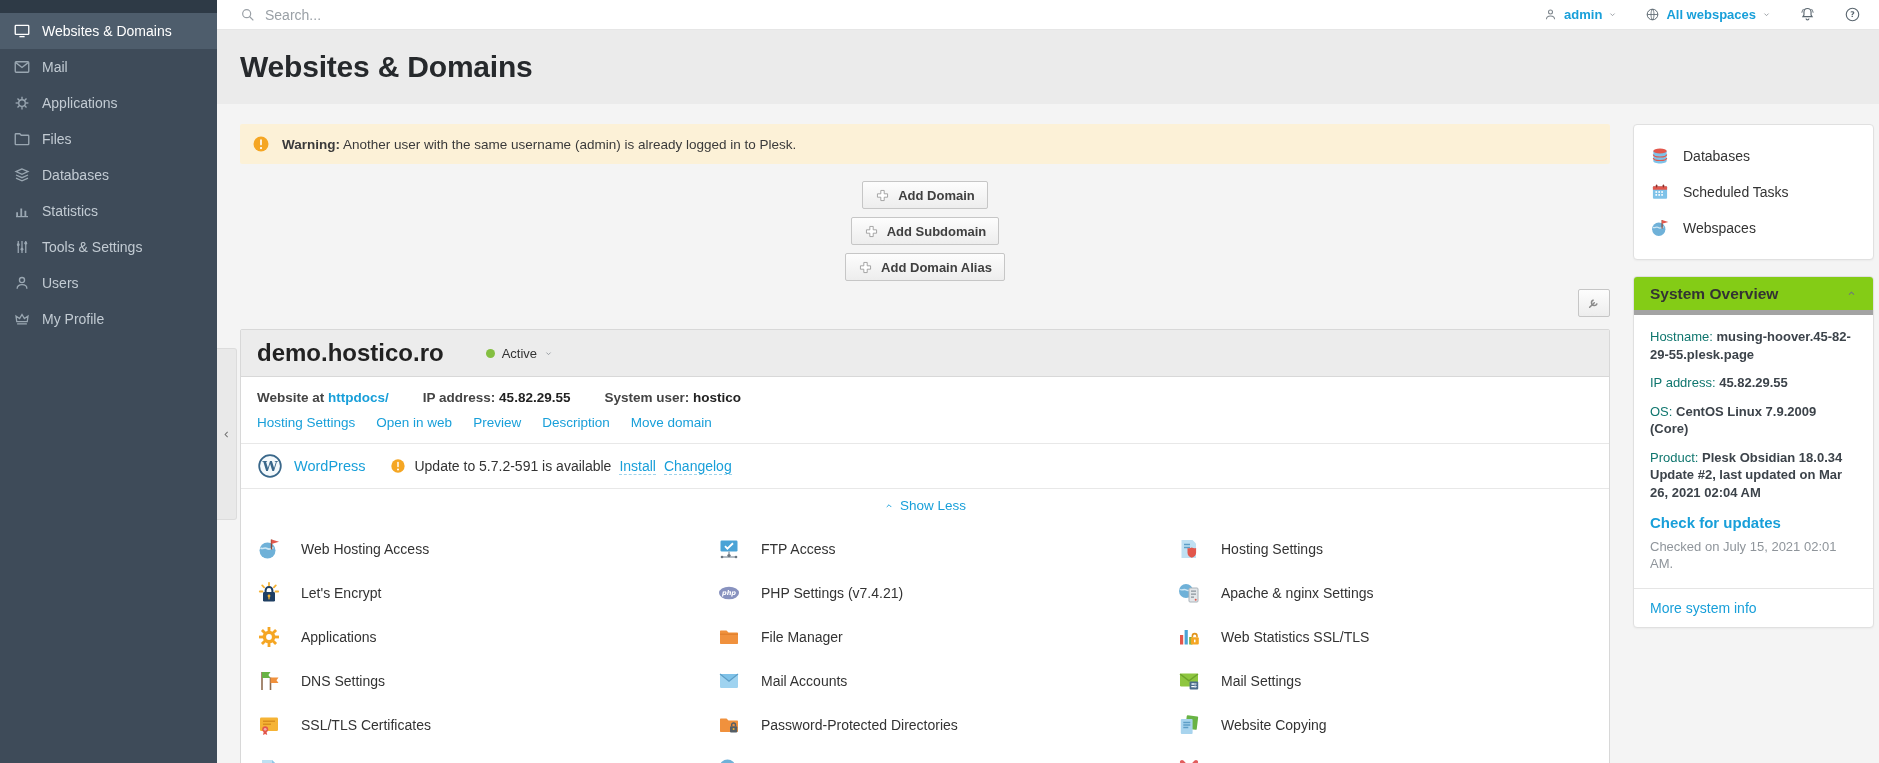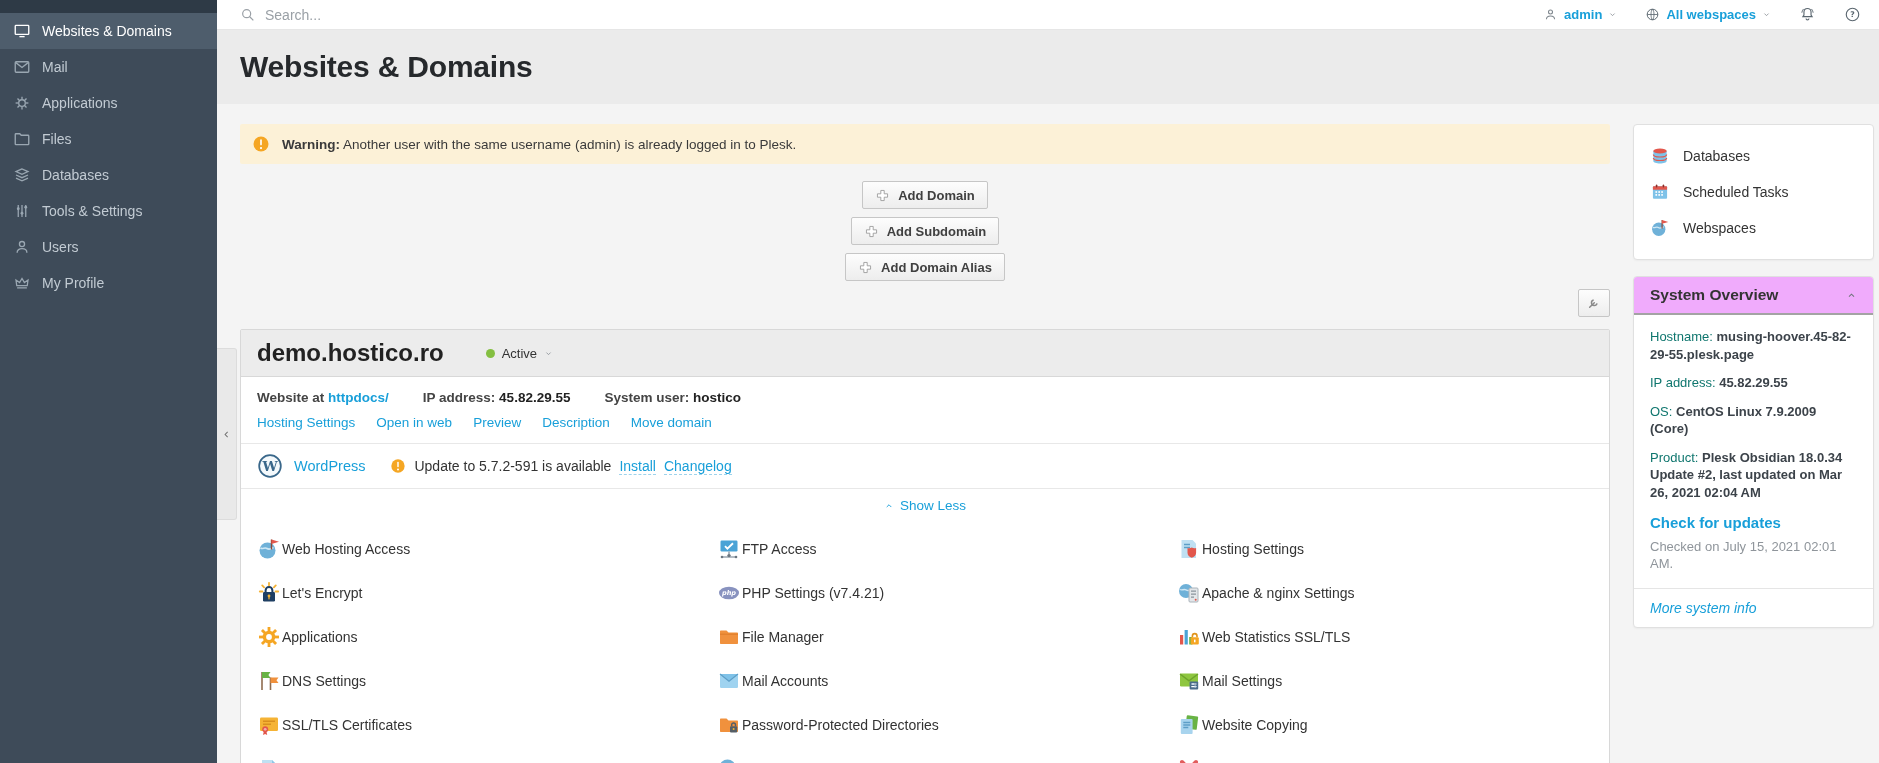--- a/index.html
+++ b/index.html
@@ -65,41 +65,41 @@
   .wp-row { padding:9px 16px; display:flex; align-items:center; gap:11px; font-size:14px; color:#333; }
   .wp-row .wp-name { font-size:14.5px; }
   .wp-row .upd { margin-left:14px; display:flex; align-items:center; gap:8px; }
   .dashed { border-bottom:1px dashed #9ed3ec; }
   .showless { text-align:center; padding:9px 0 5px; }
   .showless a { display:inline-flex; align-items:center; gap:6px; font-size:13.5px; }
 
   .features { display:flex; padding:8px 16px 18px; }
   .fcol { display:flex; flex-direction:column; width:460px; }
   .fcol:last-child { width:auto; flex:1; }
-  .frow { height:44px; display:flex; align-items:center; gap:1px; font-size:14px; color:#333; cursor:pointer; }
+  .frow { height:44px; display:flex; align-items:center; gap:20px; font-size:14px; color:#333; cursor:pointer; }
 
   
   .rightcol { width:241px; margin-left:23px; }
   .qcard { background:#fff; border:1px solid #e0e0e0; border-radius:4px; padding:13px 16px;
            margin-bottom:16px; box-shadow:0 1px 2px rgba(0,0,0,.04); }
   .qrow { height:36px; display:flex; align-items:center; gap:13px; font-size:14px; color:#333; cursor:pointer; }
 
   .sys-card { background:#fff; border:1px solid #e0e0e0; border-radius:4px; overflow:hidden; box-shadow:0 1px 2px rgba(0,0,0,.04); }
-  .sys-head { height:38px; background:#f0abfc; border-bottom:2px solid #a3a3a3; display:flex;
+  .sys-head { height:38px; background:#84cc16; border-bottom:5px solid #a3a3a3; display:flex;
               align-items:center; justify-content:space-between; padding:0 16px; }
   .sys-head .t { font-size:15.5px; font-weight:700; color:#333; }
   .sys-head .icn { color:#6f767c; cursor:pointer; }
   .sys-body { padding:13px 16px 2px; font-size:13px; line-height:17.5px; }
   .sys-row { margin-bottom:11px; }
   .lbl { color:#0f766e; }
   .val { font-weight:700; color:#3c434a; overflow-wrap:anywhere; }
   .sys-check a { font-size:15px; font-weight:700; }
   .sys-check { margin:13px 0 5px; }
   .sys-checked { color:#8f959b; margin-bottom:13px; }
-  .sys-foot { border-top:1px solid #e5e5e5; padding:11px 16px; font-size:14px;font-style:italic; }
+  .sys-foot { border-top:1px solid #e5e5e5; padding:11px 16px; font-size:14px; }
 </style>
 </head>
 <body>
 
 <div class="app">
 
   <div class="sidebar">
     <div class="side-top"></div>
     <div id="side-list">
         <div class="side-item active">
@@ -148,20 +148,29 @@
         </div>
         <div class="side-item">
           <span class="icn">
             <svg width="18" height="18" viewBox="0 0 24 24" xmlns="http://www.w3.org/2000/svg">
               <path d="M12 3.8L4 7.4l8 3.6 8-3.6z" fill="none" stroke="currentColor" stroke-width="1.7"></path>
               <path d="M4 12l8 3.6 8-3.6" fill="none" stroke="currentColor" stroke-width="1.7"></path>
               <path d="M4 16.2l8 3.6 8-3.6" fill="none" stroke="currentColor" stroke-width="1.7"></path>
             </svg>
           </span>
           <span>Databases</span>
+        </div>
+        <div class="side-item">
+          <span class="icn">
+            <svg width="18" height="18" viewBox="0 0 24 24" xmlns="http://www.w3.org/2000/svg">
+              <path d="M5.5 19.5v-6M11 19.5V8.5M16.5 19.5v-8" stroke="currentColor" stroke-width="2.4"></path>
+              <path d="M4 19.5h16" stroke="currentColor" stroke-width="1.6"></path>
+            </svg>
+          </span>
+          <span>Statistics</span>
         </div>
         <div class="side-item">
           <span class="icn">
             <svg width="18" height="18" viewBox="0 0 24 24" xmlns="http://www.w3.org/2000/svg">
               <g stroke="currentColor" stroke-width="1.7">
                 <path d="M7 4v16M12 4v16M17 4v16"></path>
               </g>
               <circle cx="7" cy="9" r="1.9" fill="currentColor"></circle>
               <circle cx="12" cy="15" r="1.9" fill="currentColor"></circle>
               <circle cx="17" cy="7" r="1.9" fill="currentColor"></circle>

